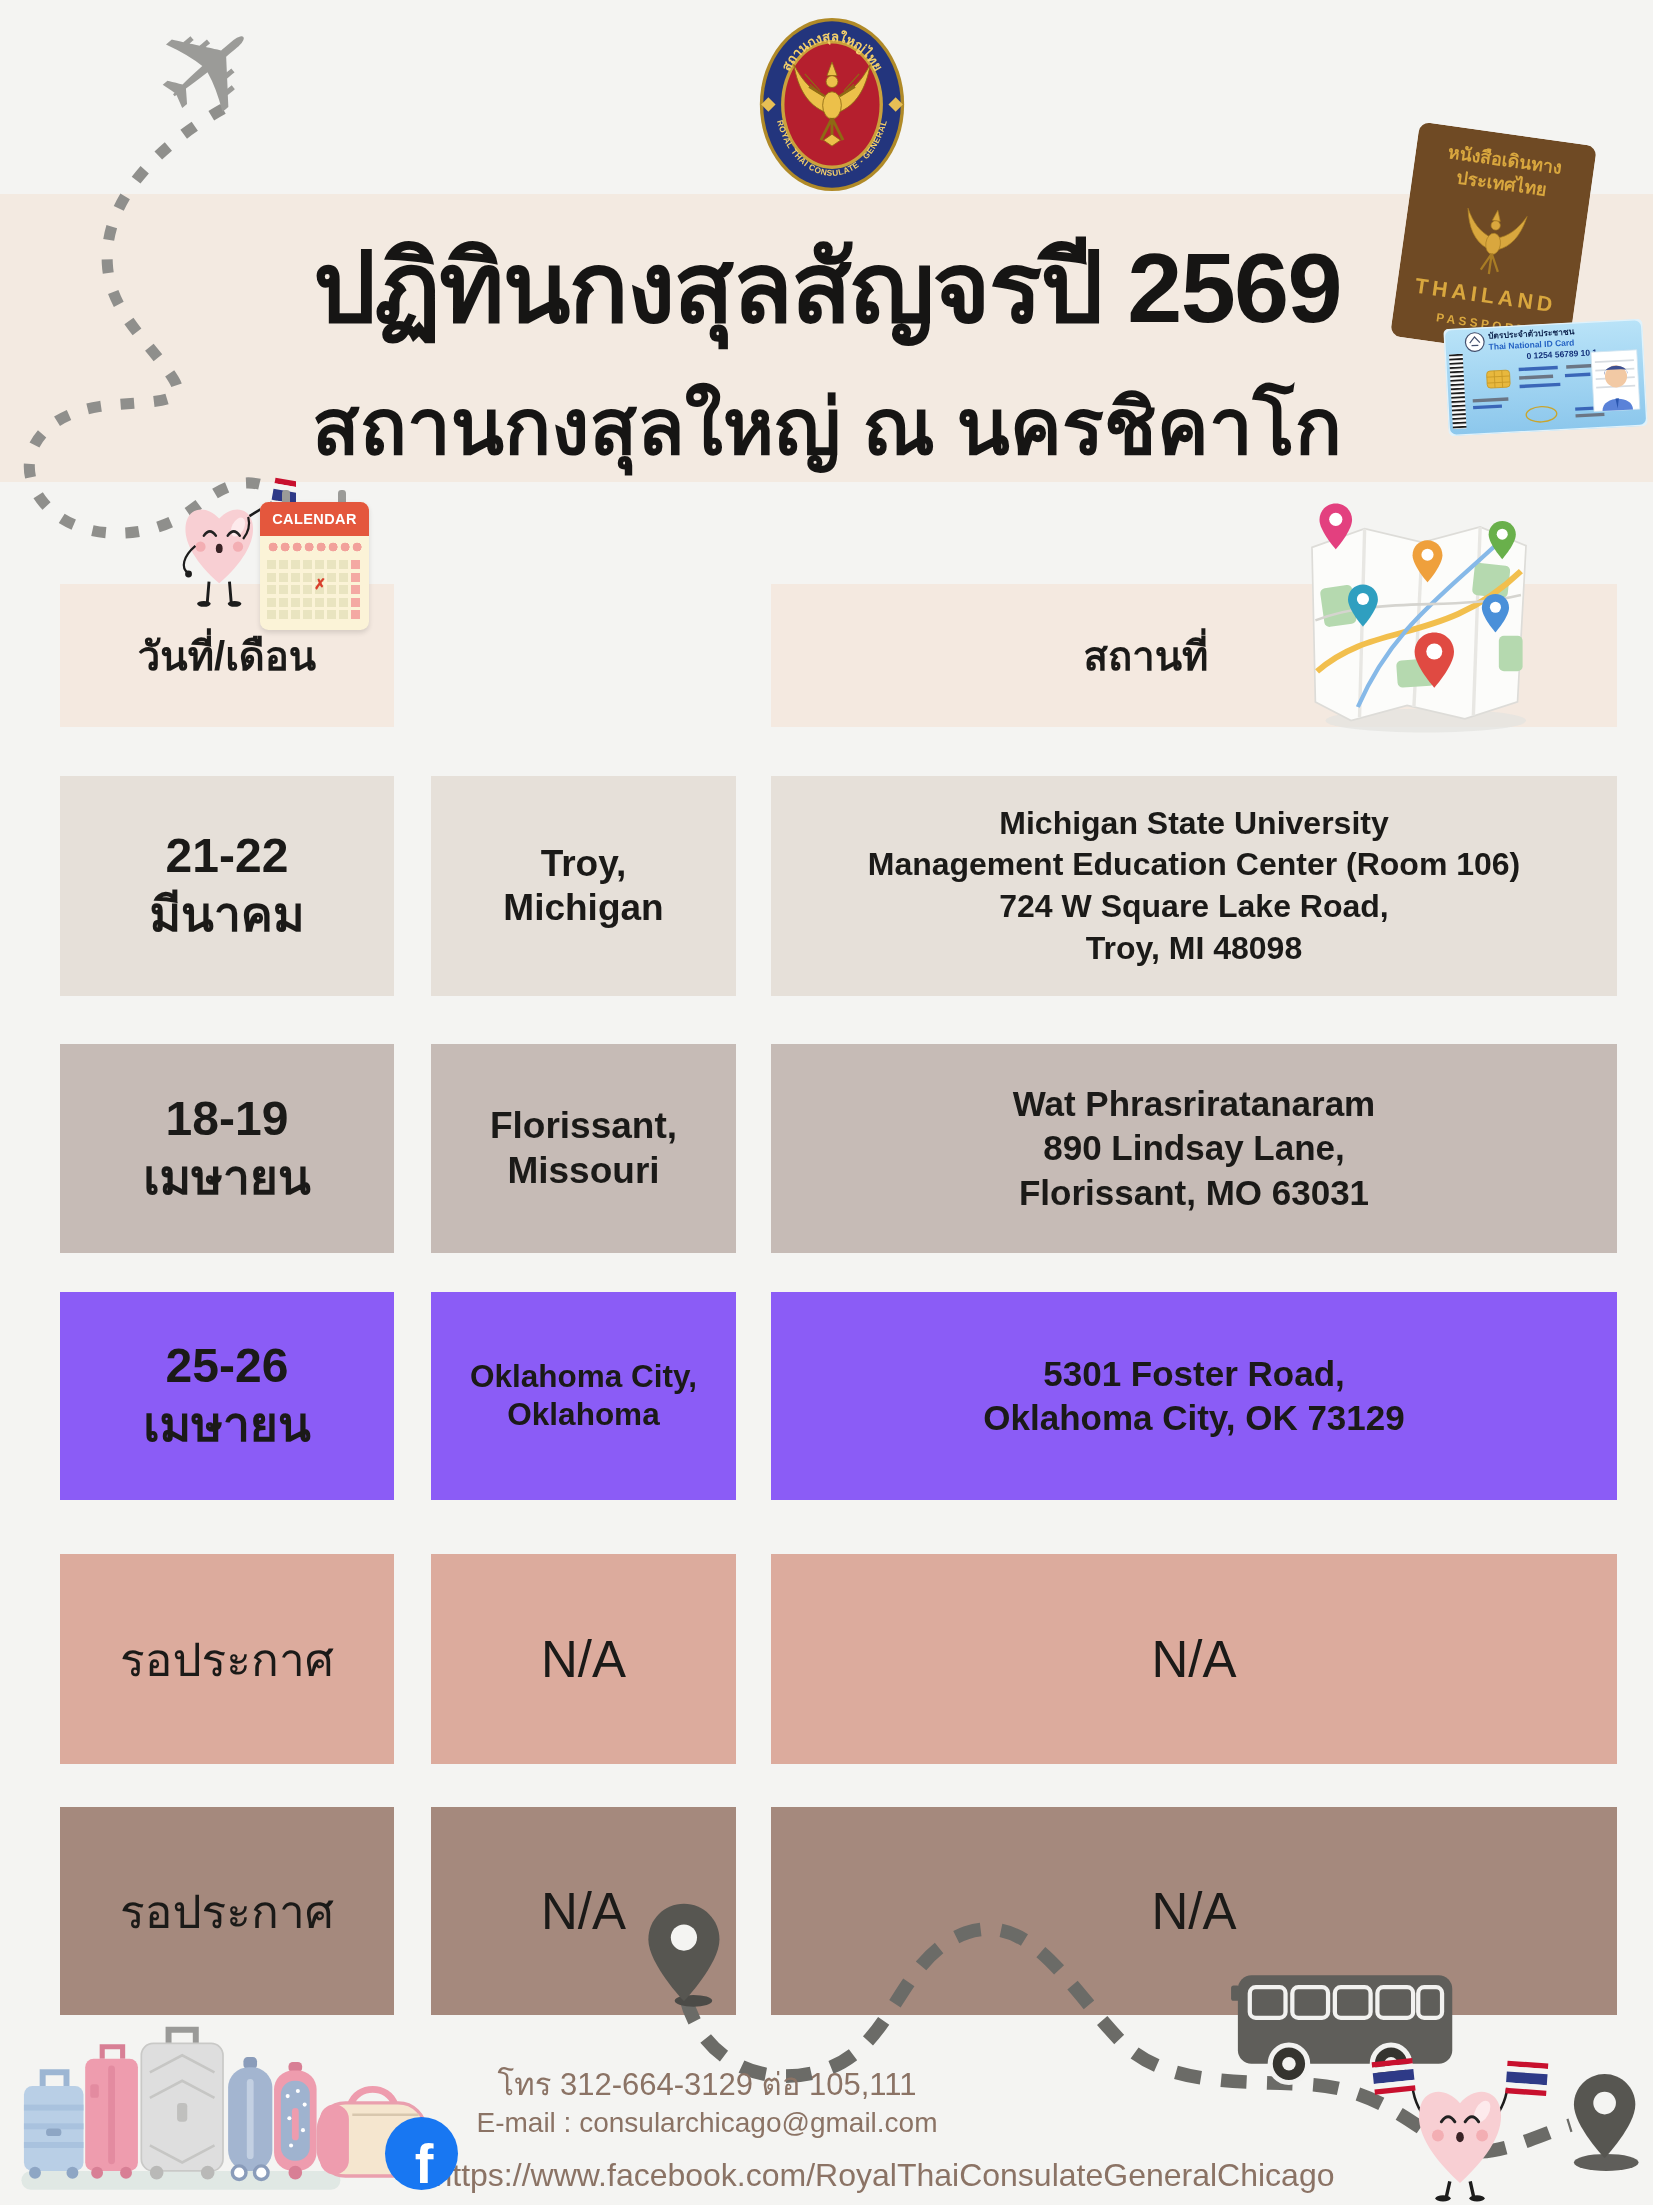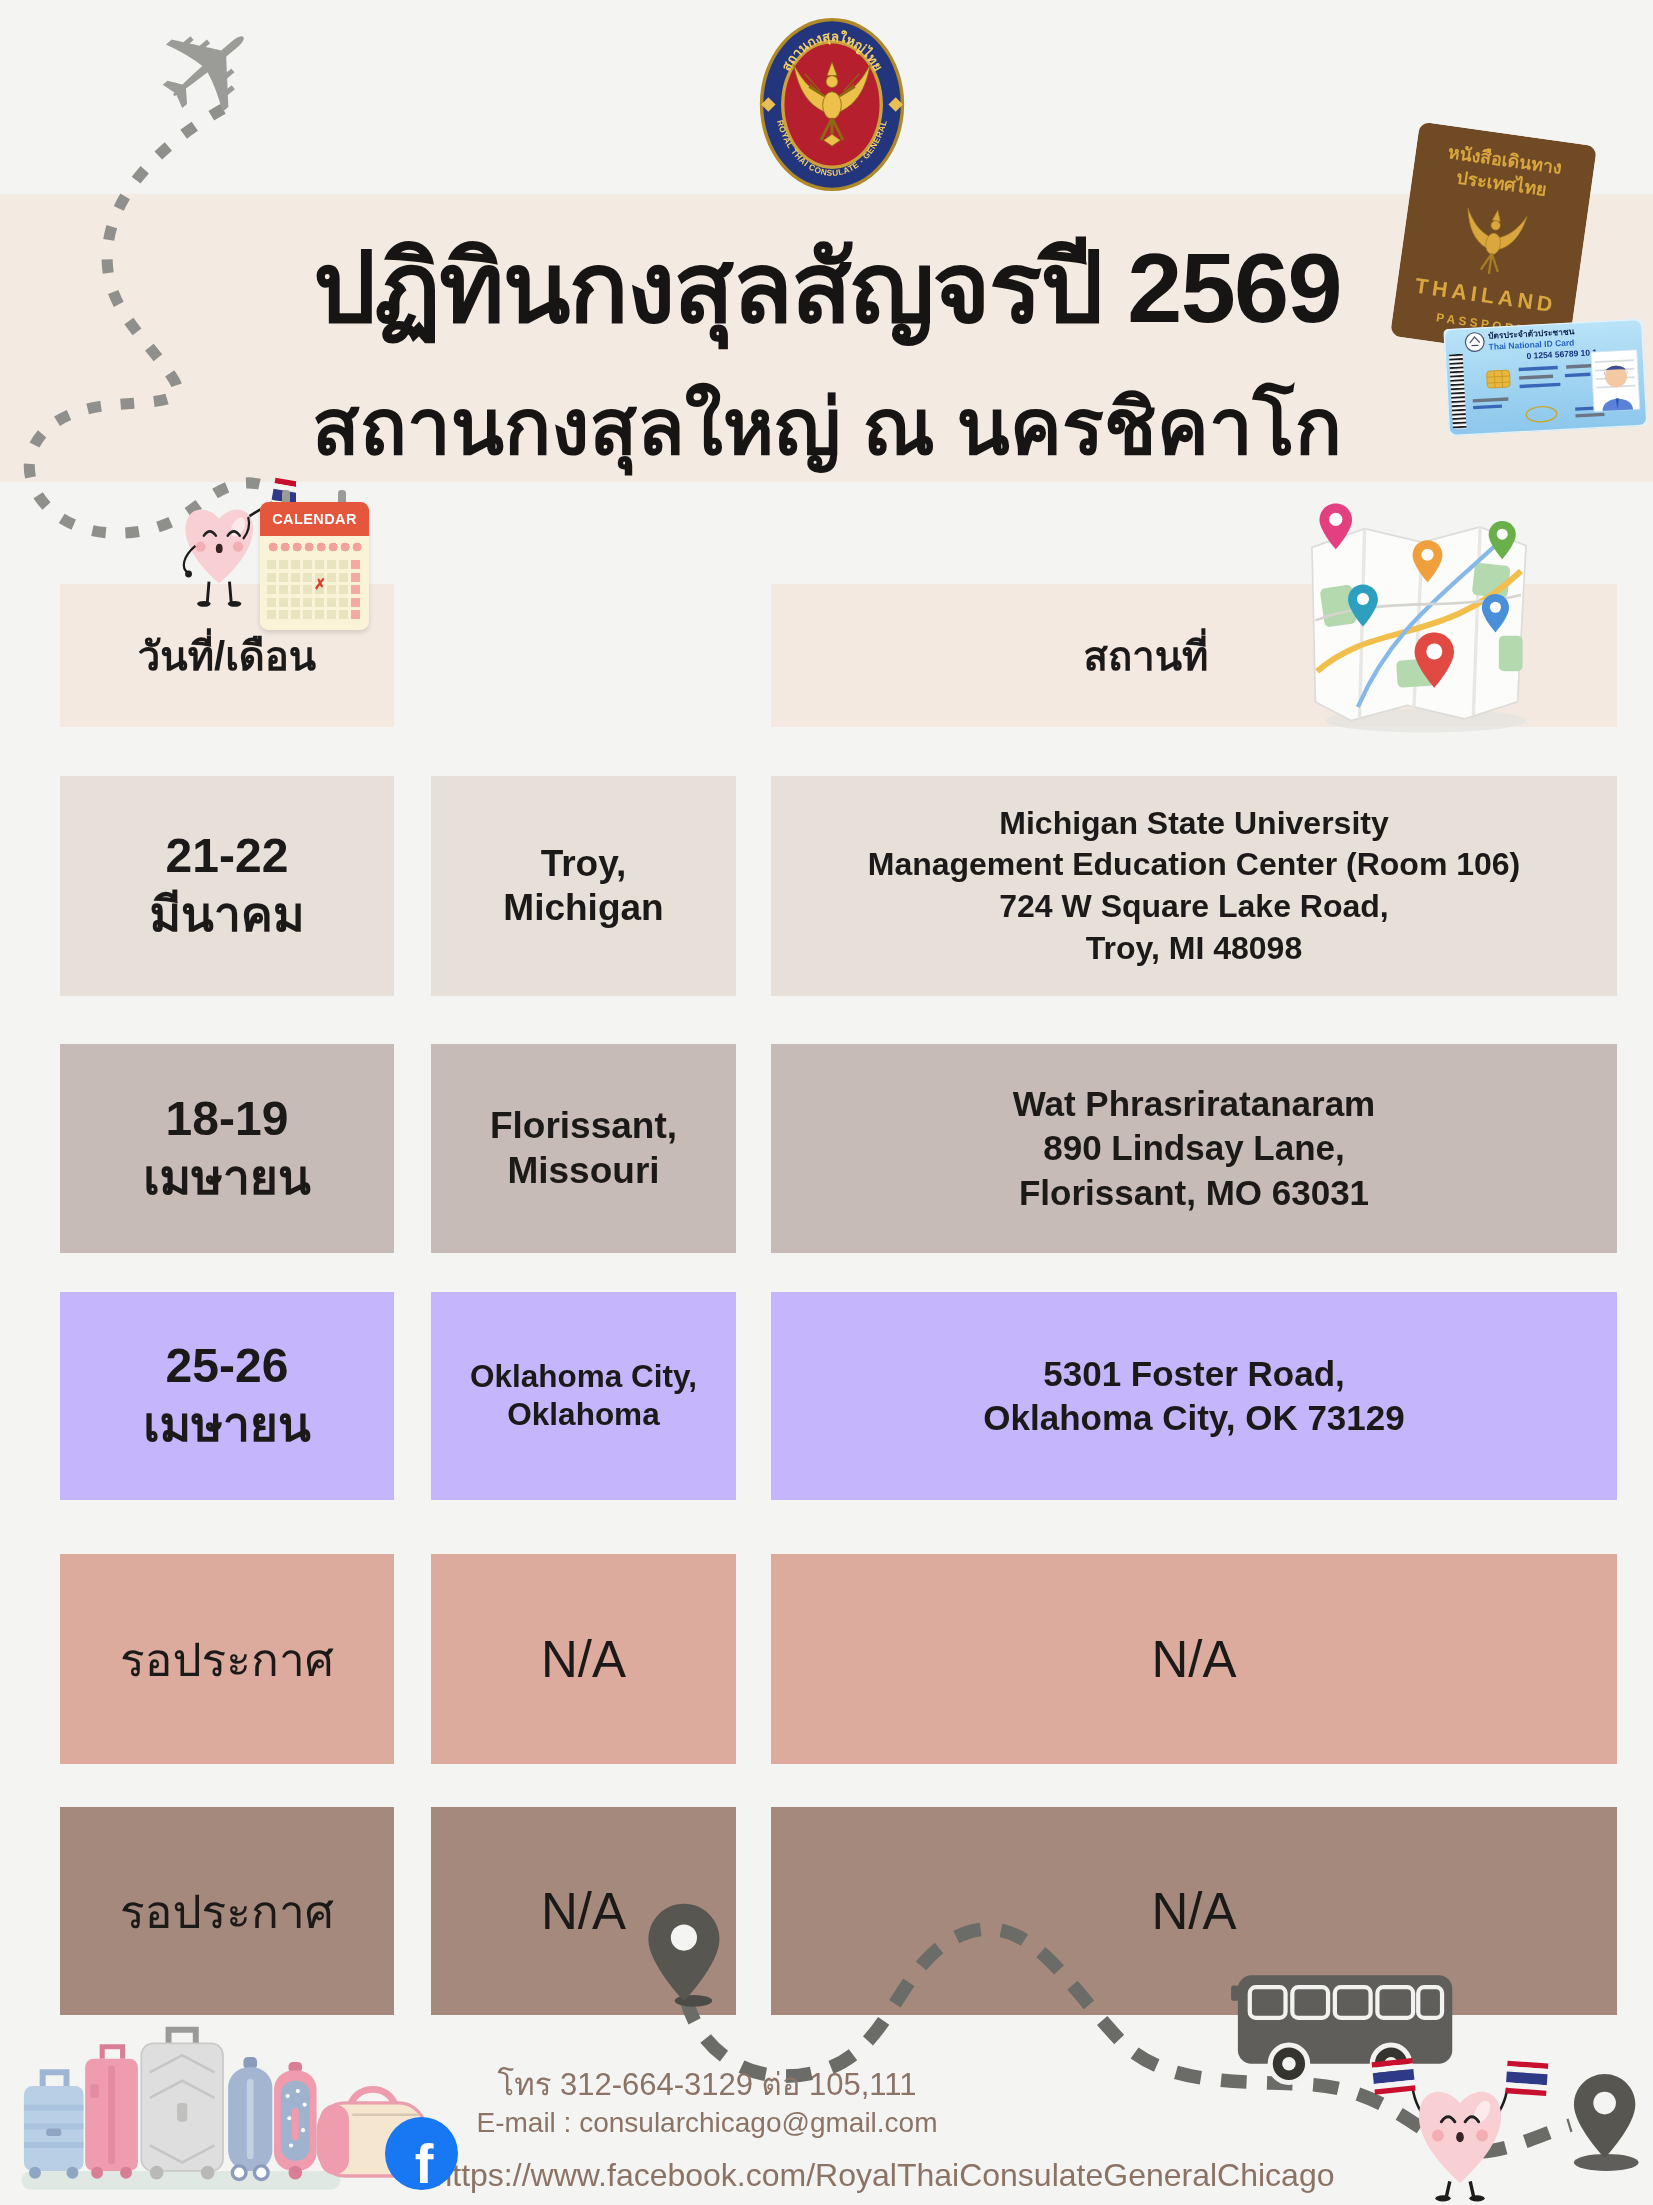--- a/index.html
+++ b/index.html
@@ -15,21 +15,21 @@
   .row{position:absolute;left:0;width:1654px;z-index:2}
   .cell{position:absolute;top:0;height:100%;display:flex;flex-direction:column;justify-content:center;align-items:center;text-align:center}
   .c1{left:60px;width:334px}
   .c2{left:431px;width:305px}
   .c3{left:771px;width:846px}
   .hrow{top:584px;height:143px}
   .hrow .cell{background:#f4e9e0;font-size:40px;font-weight:700}
   .hrow .c3{padding-right:96px}
   .rw1{top:776px;height:220px}.rw1 .cell{background:#e6e0d9}
   .rw2{top:1044px;height:209px}.rw2 .cell{background:#c6bbb6}
-  .rw3{top:1292px;height:208px}.rw3 .cell{background:#c4b5fd}
+  .rw3{top:1292px;height:208px}.rw3 .cell{background:#8b5cf6}
   .rw4{top:1554px;height:210px}.rw4 .cell{background:#dcab9d}
   .rw5{top:1807px;height:208px}.rw5 .cell{background:#a5897d}
   .date{font-size:48px;font-weight:600;line-height:1.22}
   .city{font-size:37px;font-weight:700;line-height:1.2}
   .city.sm{font-size:31.5px}
   .loc{font-size:35px;font-weight:700;line-height:1.26}
   .rw1 .loc{font-size:32px;line-height:1.3}
   .tba{font-size:46px;font-weight:400}
   .na{font-size:51px;font-weight:400}
   

